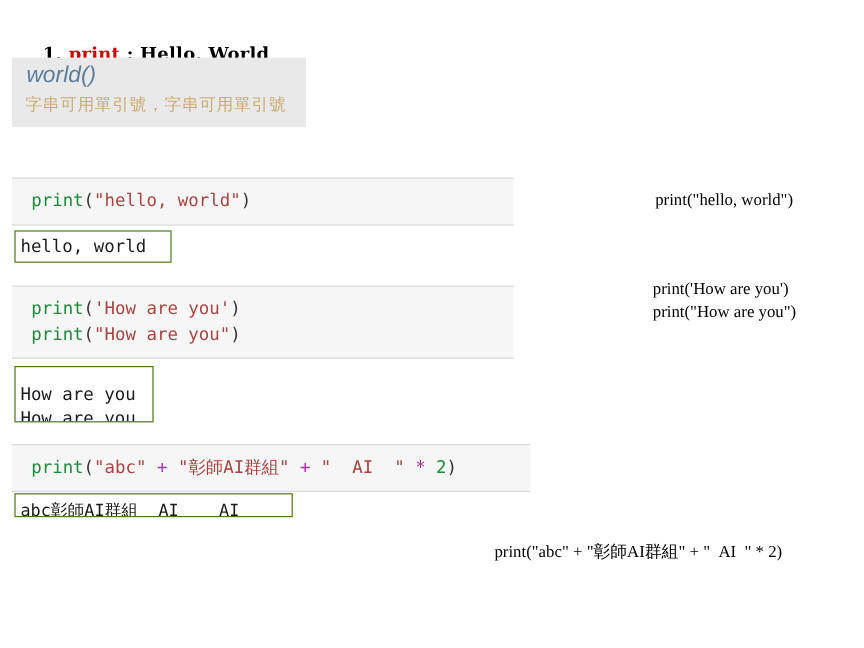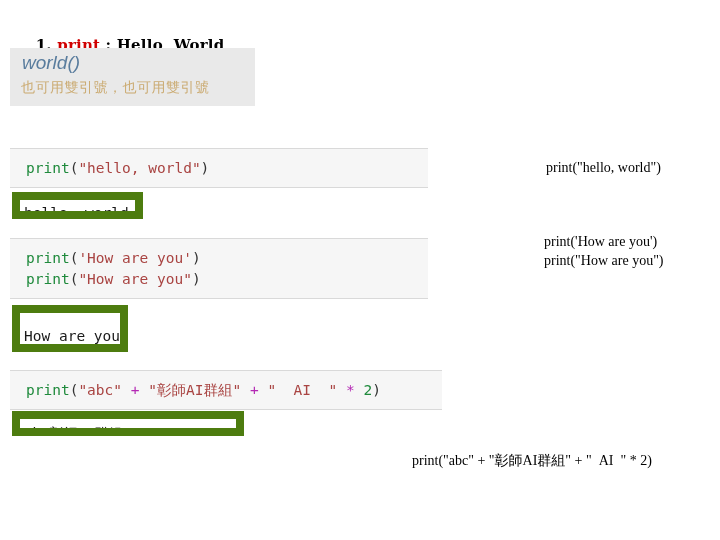--- a/index.html
+++ b/index.html
@@ -90,38 +90,38 @@
   .tok-op   { color: #b429b4; }
   .tok-num  { color: #1f8a3c; }
 
   #code-block-1 { left: 10px; top: 148px; width: 418px; height: 40px; padding-top: 9px; }
   #code-block-2 { left: 10px; top: 238px; width: 418px; height: 61px; padding-top: 9px; }
   #code-block-3 { left: 10px; top: 370px; width: 432px; height: 40px; padding-top: 9px; }
 
   
   .out-box {
     position: absolute;
-    border: 8px solid #4d7c0f;
+    border: 1px solid #4d7c0f;
     box-sizing: border-box;
     background: #ffffff;
     font-family: "DejaVu Sans Mono", "Liberation Mono", monospace;
     font-size: 14.5px;
     line-height: 20px;
     color: #1a1a1a;
     white-space: pre;
     overflow: hidden;
   }
   .out-box .ol {
     display: block;
     padding-left: 4px;
   }
 
   #out-box-1 { left: 12px; top: 192px; width: 131px; height: 27px; padding-top: 3px; }
   #out-box-2 { left: 12px; top: 305px; width:  116px; height: 47px; padding-top: 13px; }
-  #out-box-3 { left: 12px; top: 411px; width: 232px; height: 25px; padding-top: 4px; }
+  #out-box-3 { left: 12px; top: 411px; width: 232px; height: 20px; padding-top: 4px; }
   #out-box-3 .ol { font-size: 14px; }
 
   
   .annot {
     position: absolute;
     font-family: "Liberation Serif", "DejaVu Serif", serif;
     font-size: 14px;
     line-height: 19px;
     color: #000000;
     white-space: pre;
@@ -134,21 +134,21 @@
 <body>
 
 <div class="slide">
 
   <div class="title-line">
     <span class="num">1.</span><span> </span><span class="kw">print</span><span class="rest"> : Hello, World</span>
   </div>
 
   <div class="header-box">
     <div class="h-title">world()</div>
-    <div class="h-sub">也可用雙引號，也可用雙引號</div>
+    <div class="h-sub">字串可用單引號，字串可用單引號</div>
   </div>
 
   <div class="code-block" id="code-block-1"><span class="ln"><span class="tok-fn">print</span><span class="tok-par">(</span><span class="tok-str">"hello, world"</span><span class="tok-par">)</span></span></div>
   <div class="out-box" id="out-box-1"><span class="ol">hello, world</span></div>
   <div class="annot" id="annot-1">print("hello, world")</div>
 
   <div class="code-block" id="code-block-2"><span class="ln"><span class="tok-fn">print</span><span class="tok-par">(</span><span class="tok-str">'How are you'</span><span class="tok-par">)</span></span><span class="ln"><span class="tok-fn">print</span><span class="tok-par">(</span><span class="tok-str">"How are you"</span><span class="tok-par">)</span></span></div>
   <div class="out-box" id="out-box-2"><span class="ol">How are you</span><span class="ol">How are you</span></div>
   <div class="annot" id="annot-2">print('How are you')
 print("How are you")</div>

